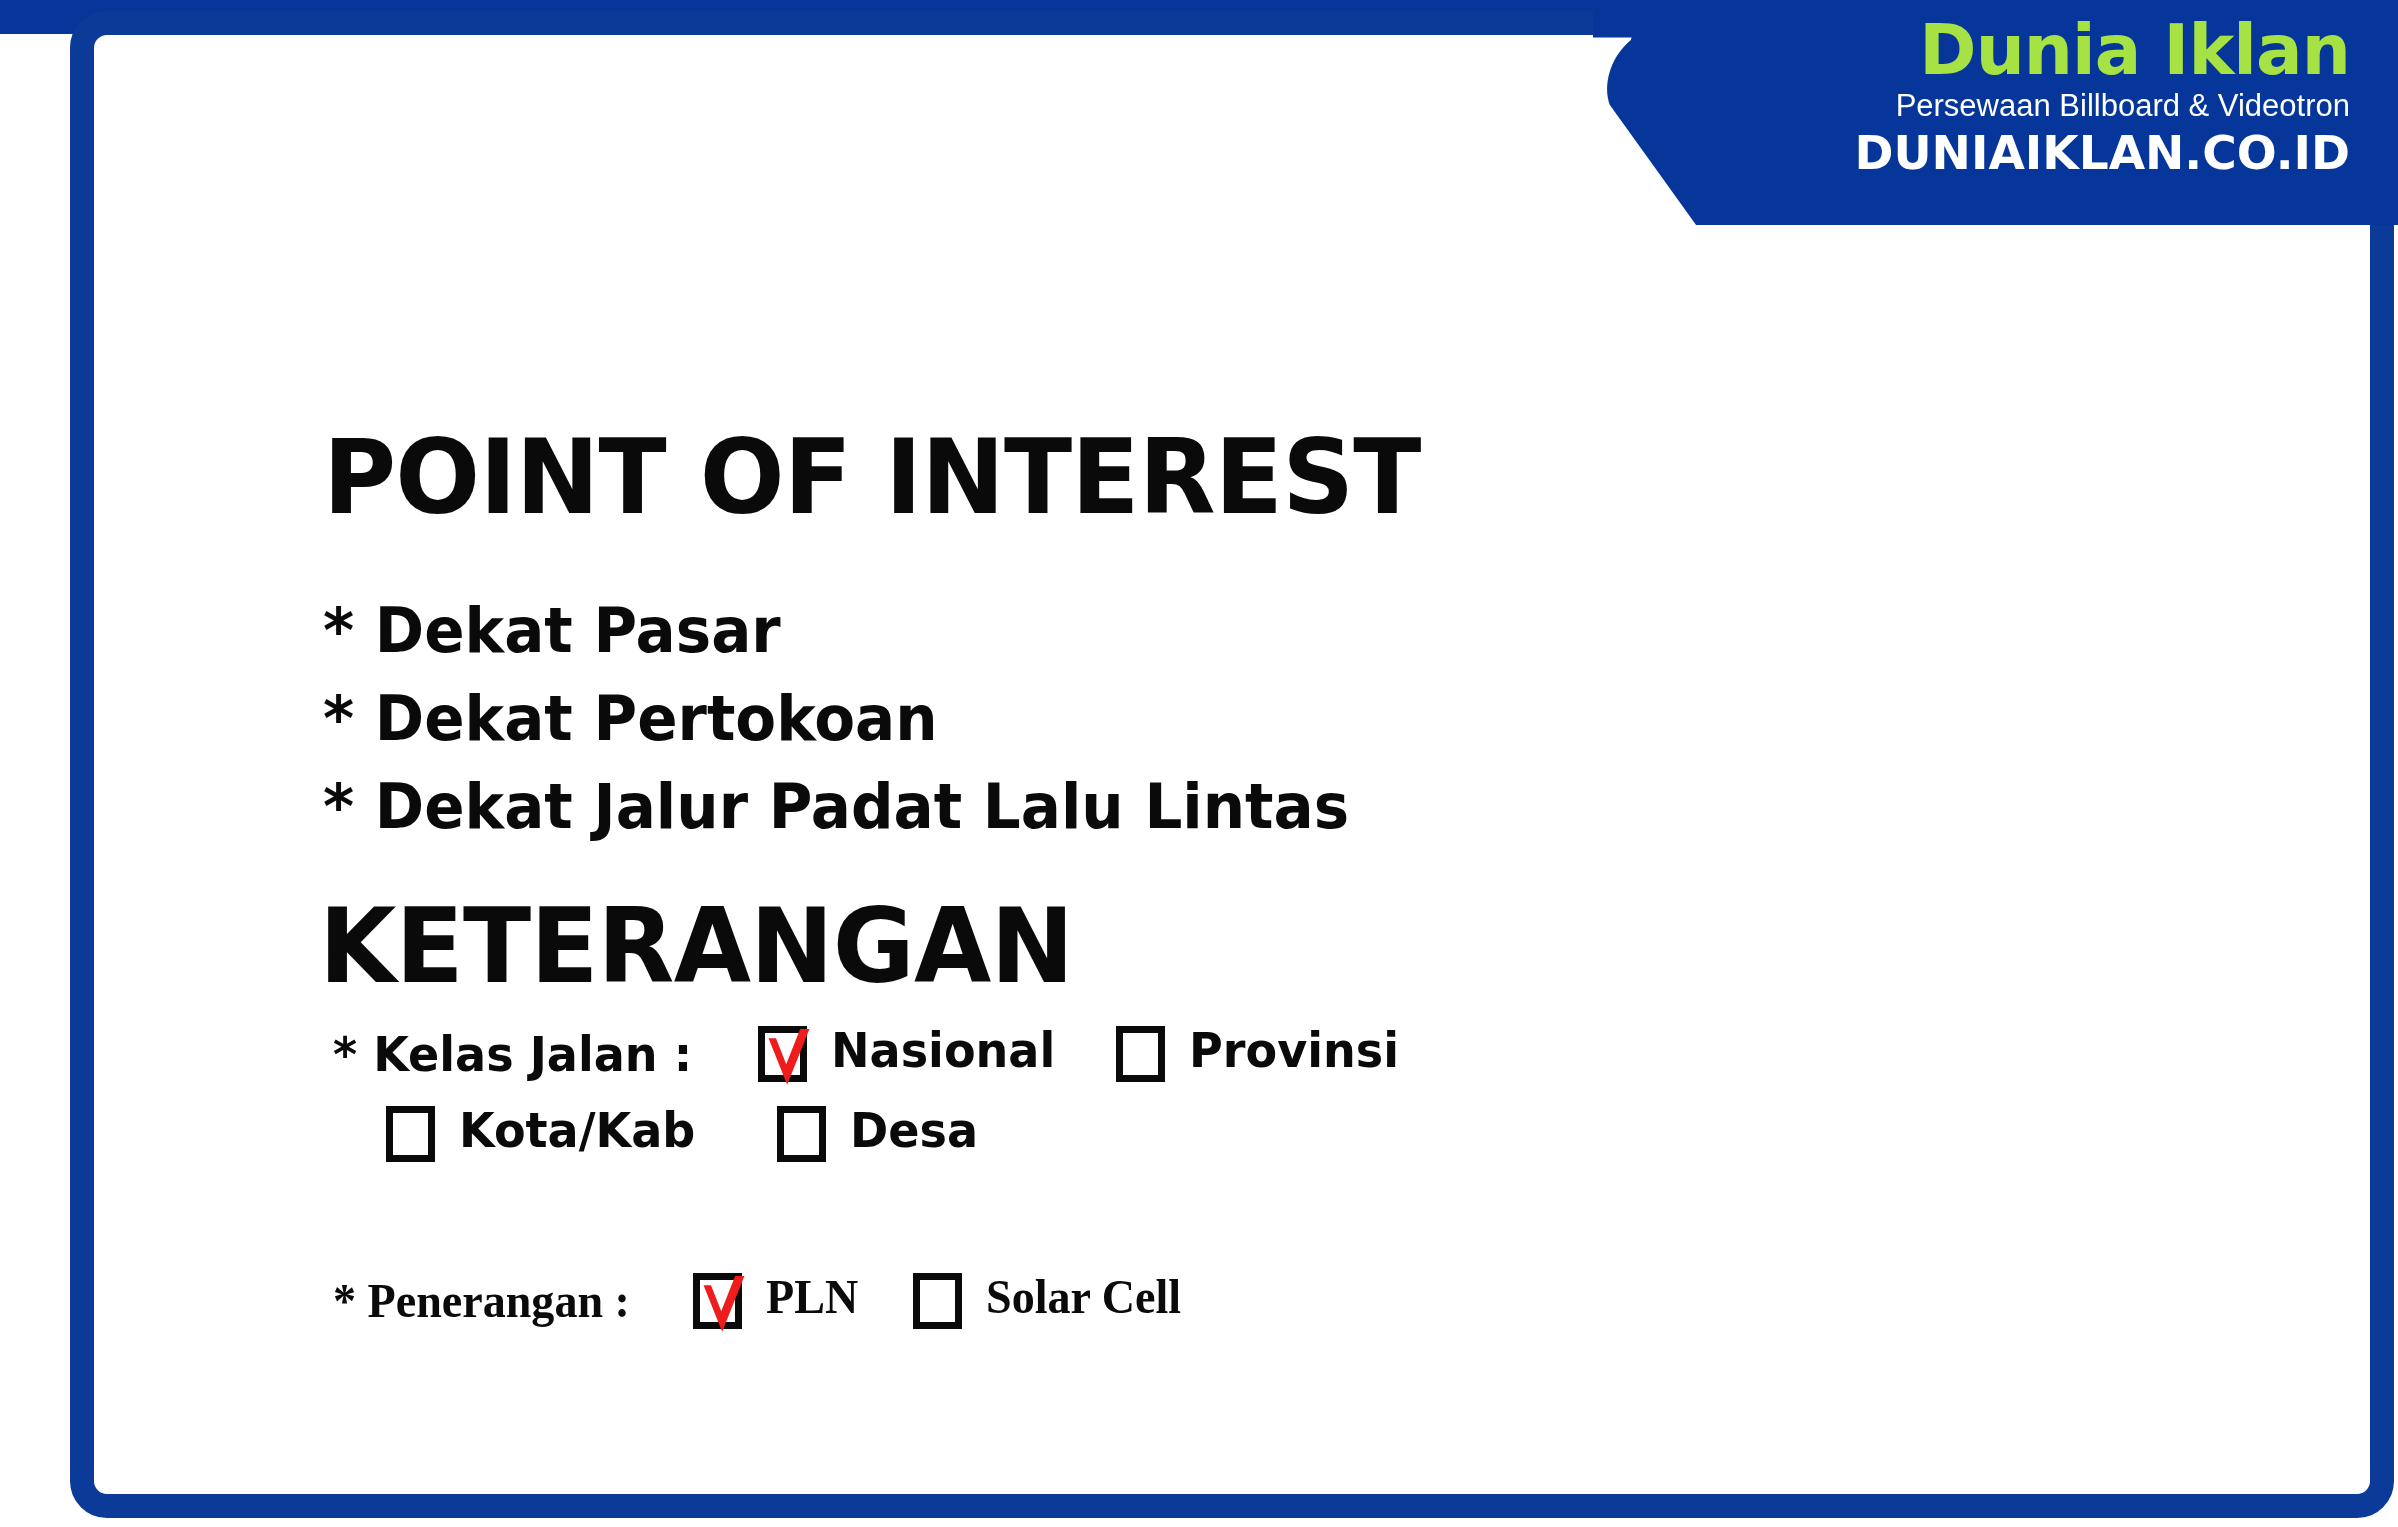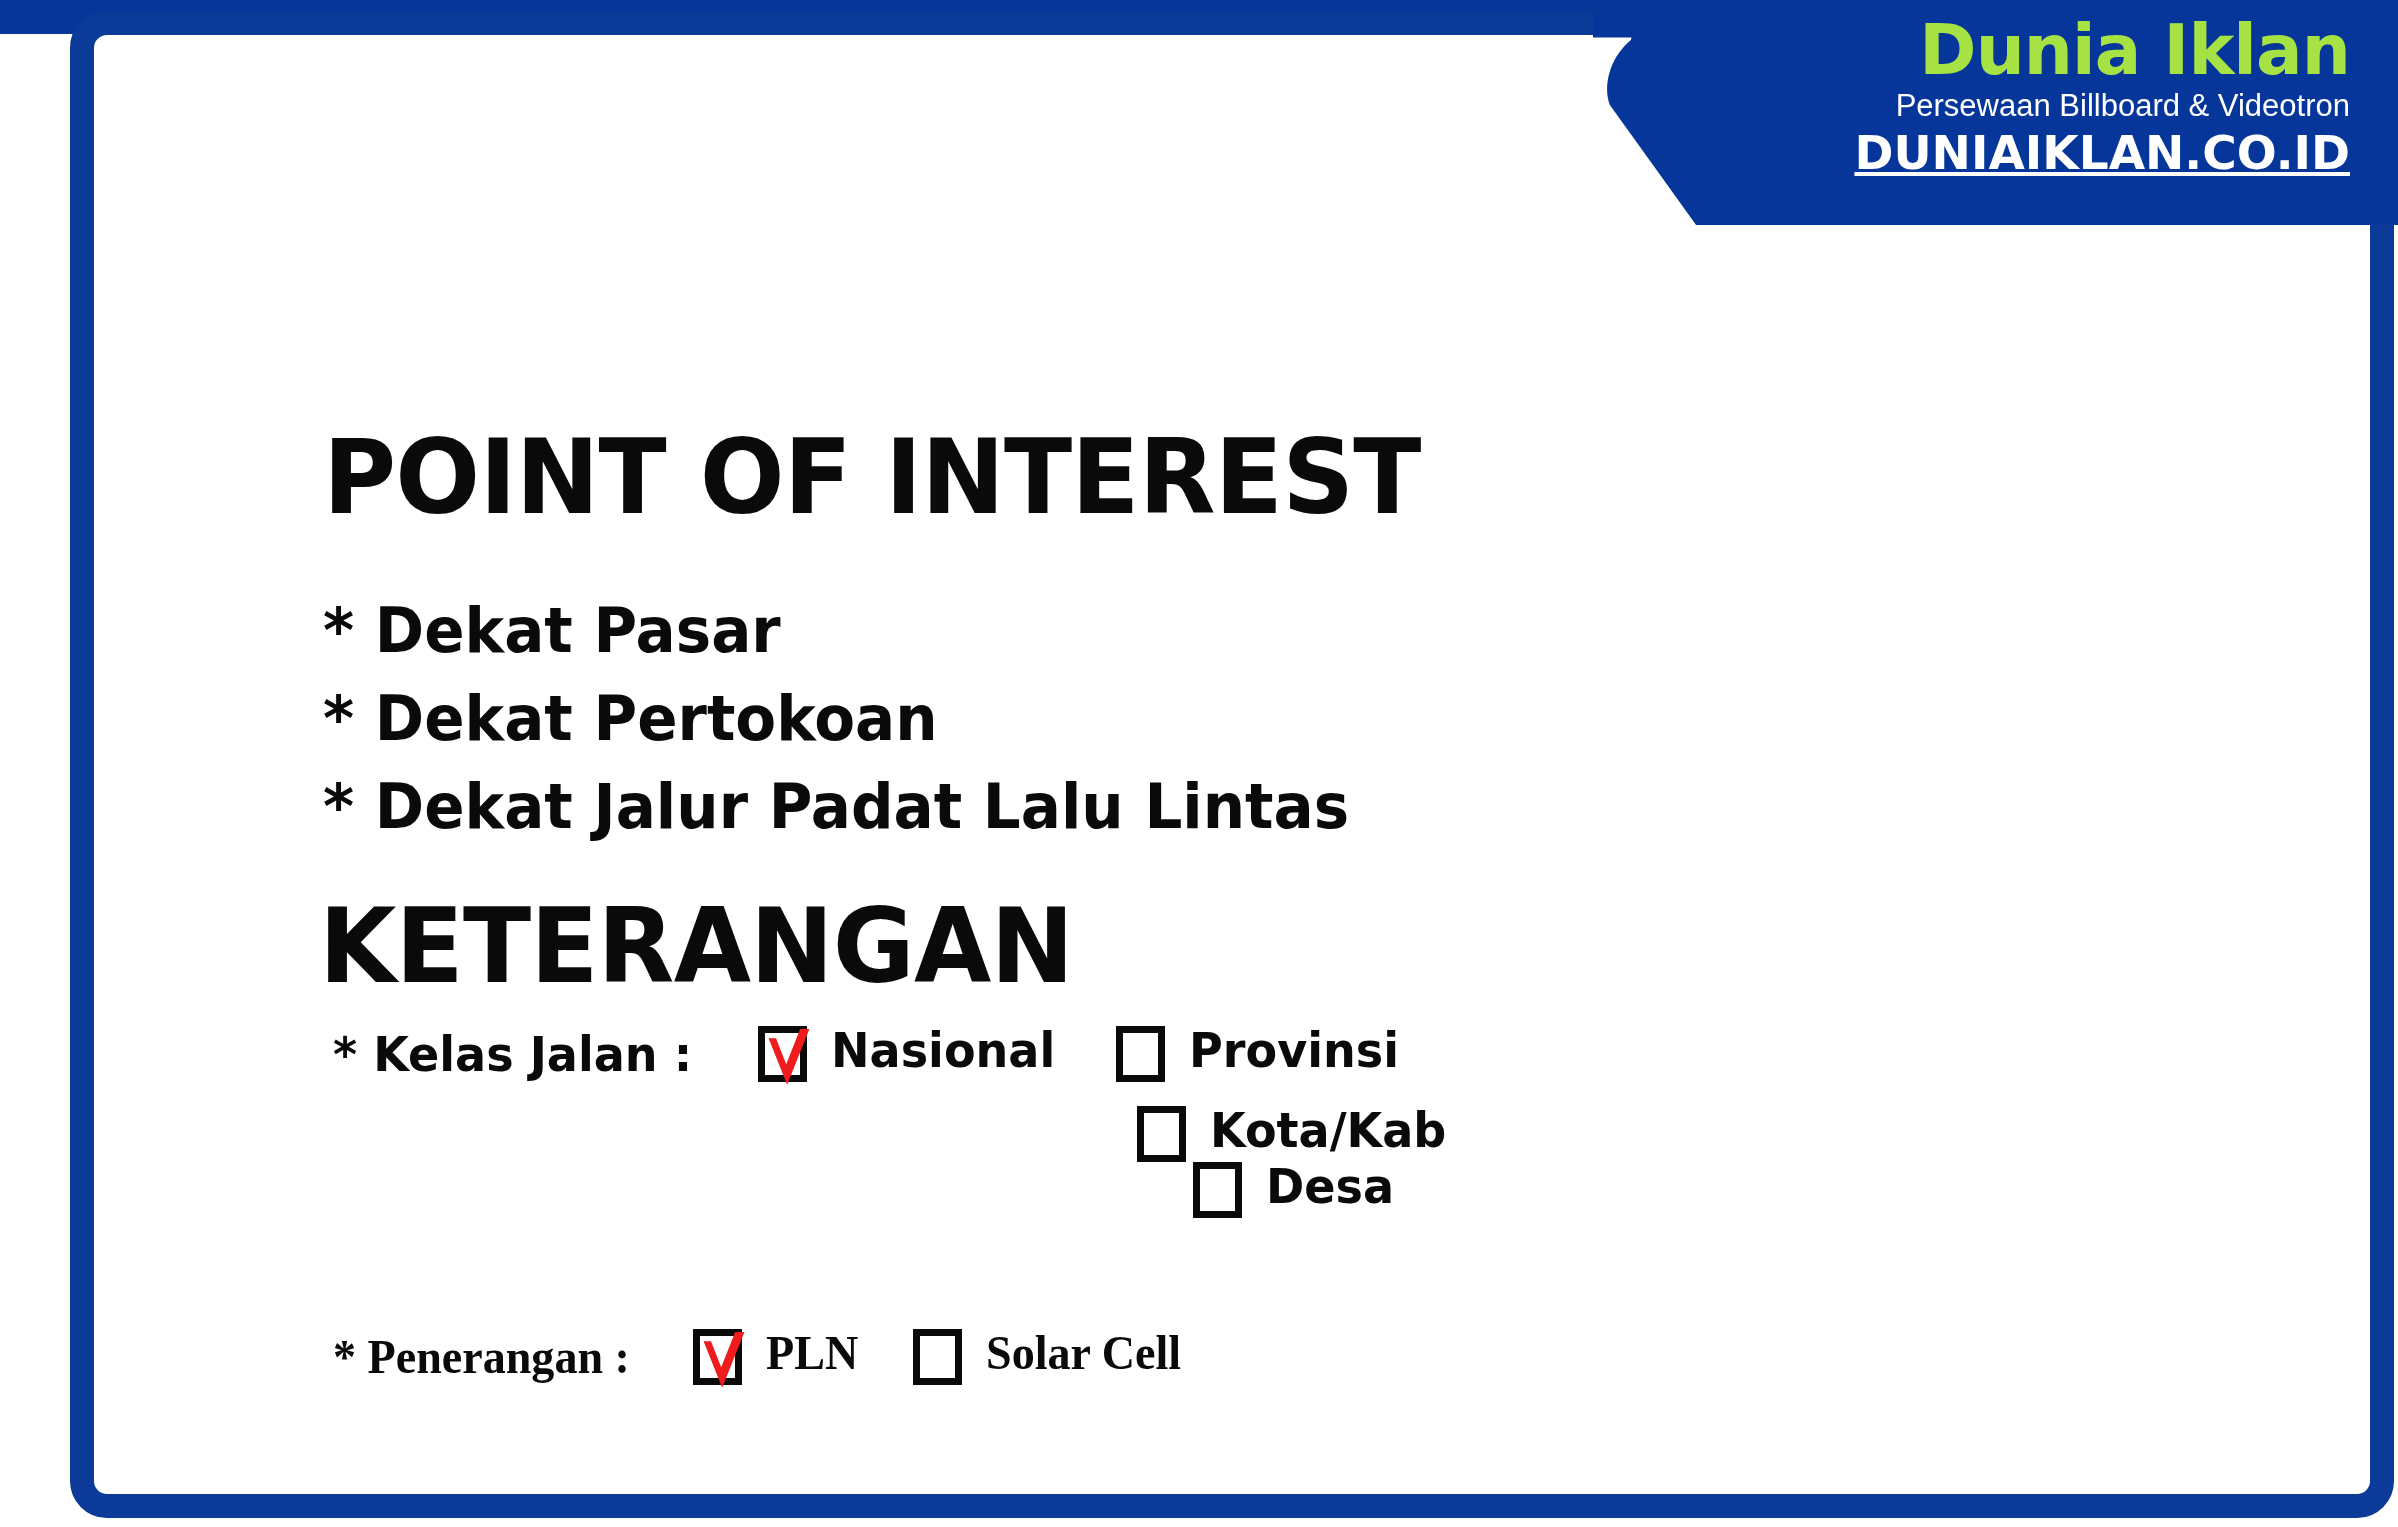--- a/index.html
+++ b/index.html
@@ -71,21 +71,20 @@
   }
   .logo-domain{
     font-family:"DejaVu Sans", sans-serif;
     font-weight:bold;
     font-size:47px;
     line-height:1.05;
     color:#ffffff;
     letter-spacing:0px;
     white-space:nowrap;
     margin-top:2.8px;
-    text-decoration:underline;
   }
 
   
   #content{
     position:absolute;
     left:0;top:0;
     width:2399px;height:1527px;
   }
 
   
@@ -214,21 +213,21 @@
     position:absolute;
     left:-1.9px;top:-5.6px;
     width:52px;height:67px;
   }
 
   
   .sp-sm{width:24px;display:inline-block;flex:0 0 auto;}
   .sp-md{width:41px;display:inline-block;flex:0 0 auto;}
   .sp-lg{width:62px;display:inline-block;flex:0 0 auto;}
 
-  #ket-row2{margin-top:24px;padding-left:43px;flex-direction:column;}
+  #ket-row2{margin-top:24px;padding-left:43px;}
   #pen-row{margin-top:111px;font-family:Liberation Serif, serif;}
 </style>
 </head>
 <body>
 
 <div id="page">
 
   <div id="top-strip"></div>
 
   <div id="frame"></div>

